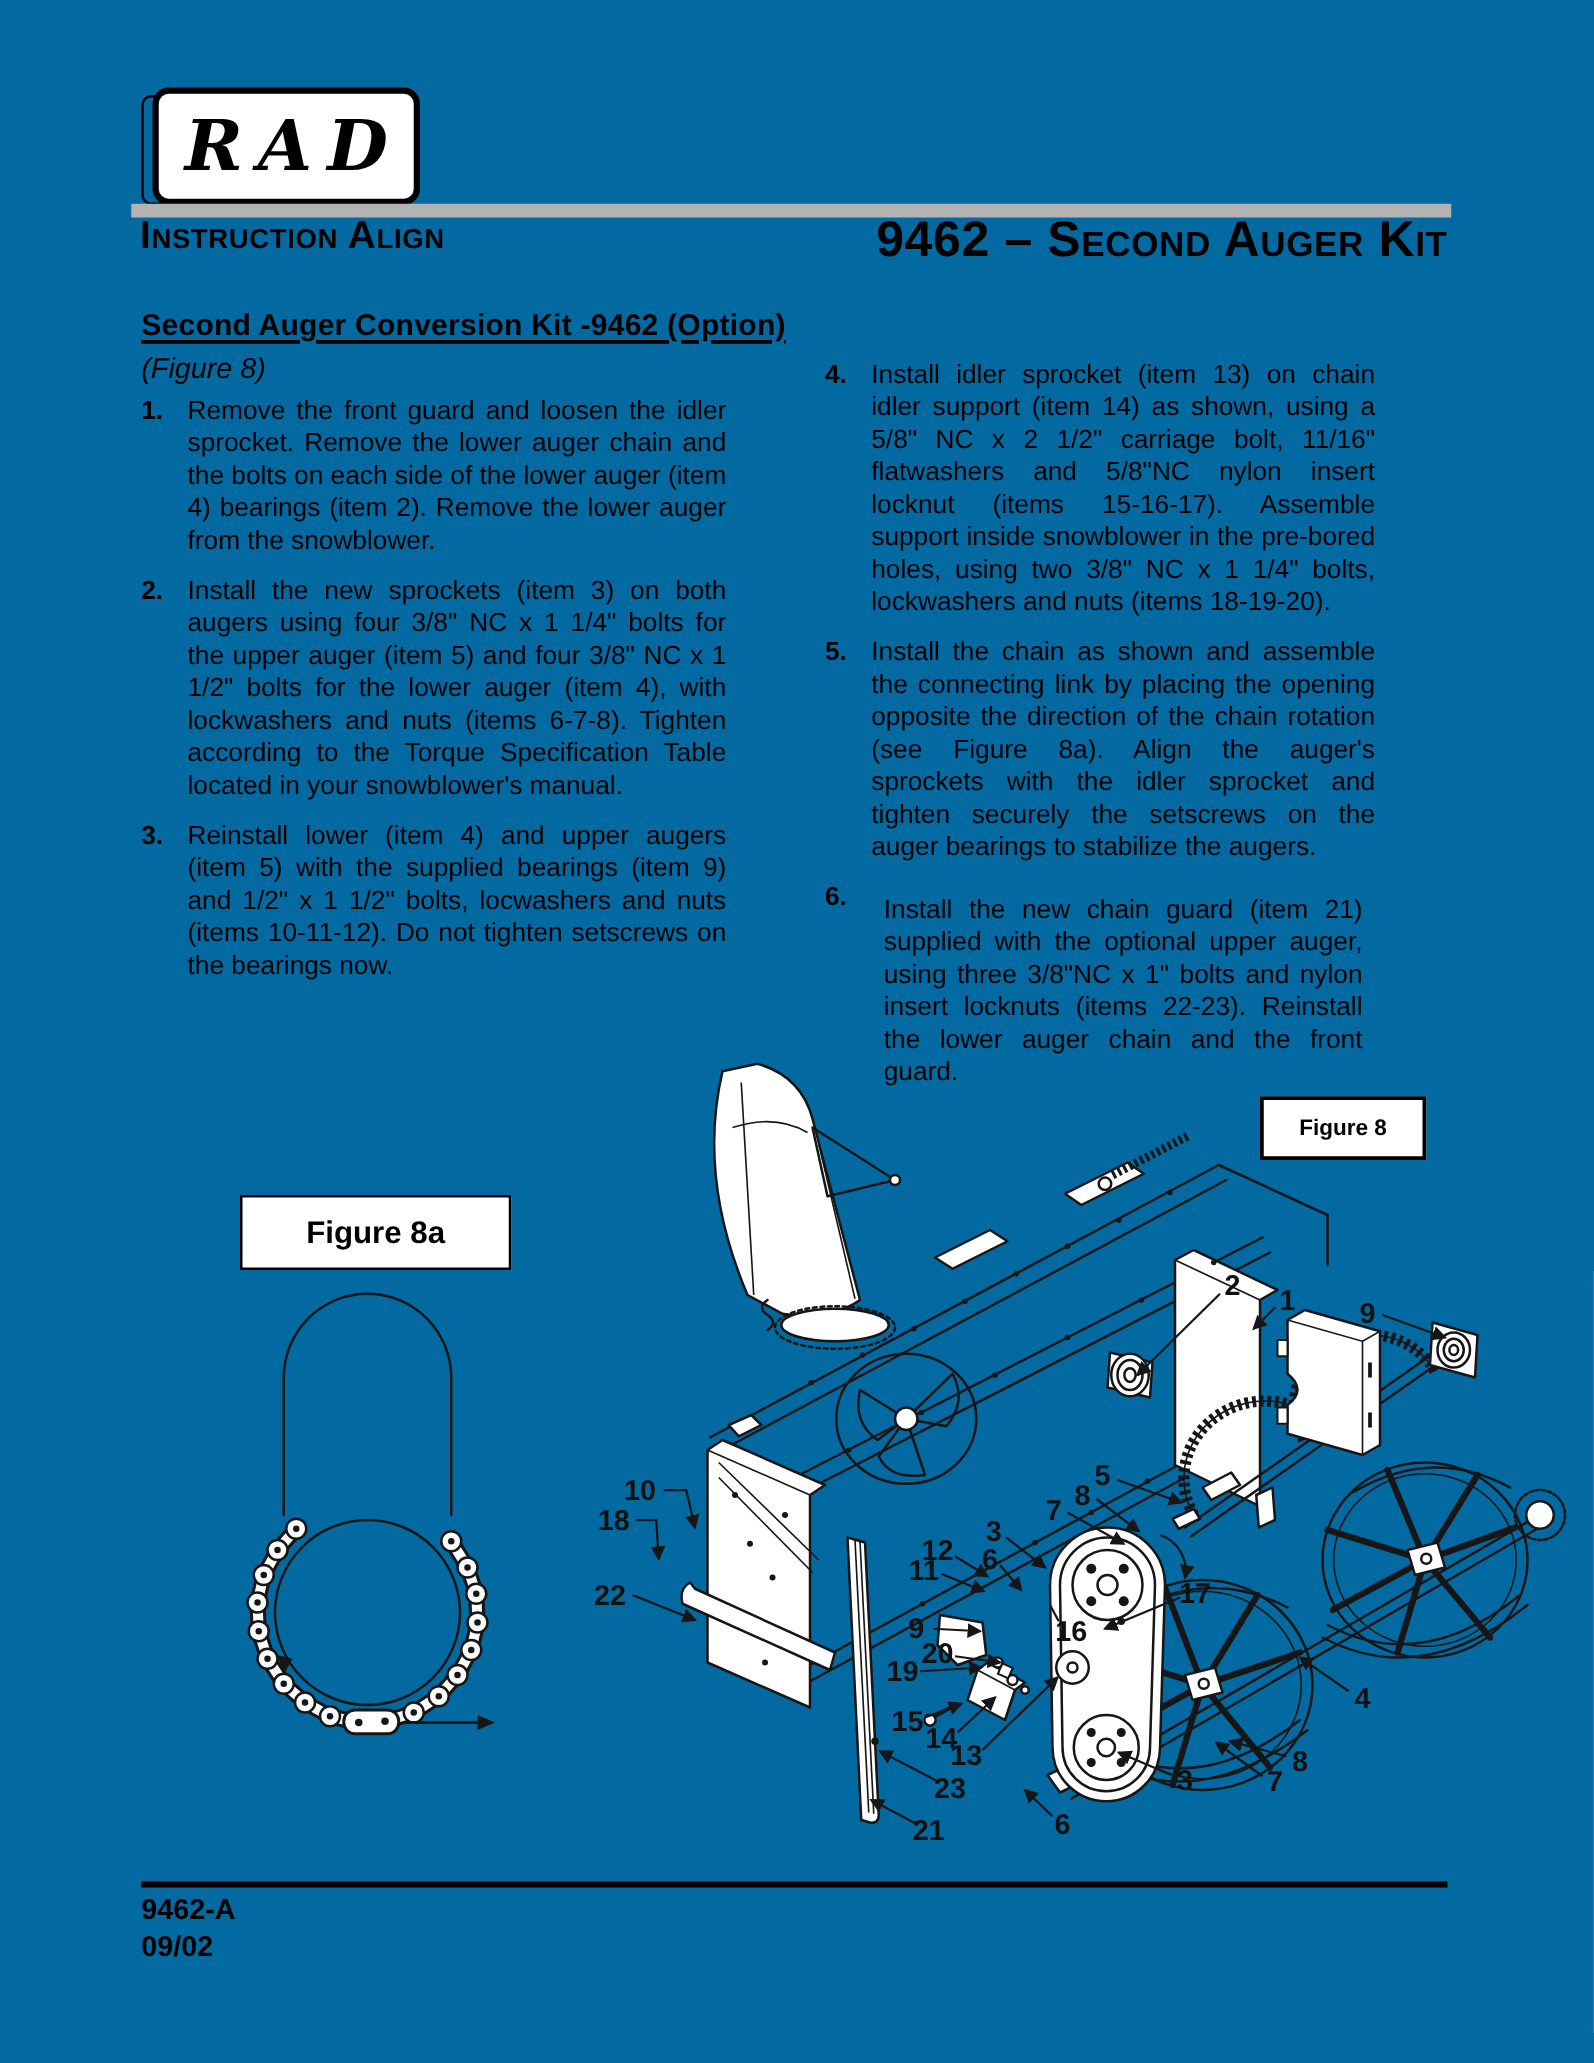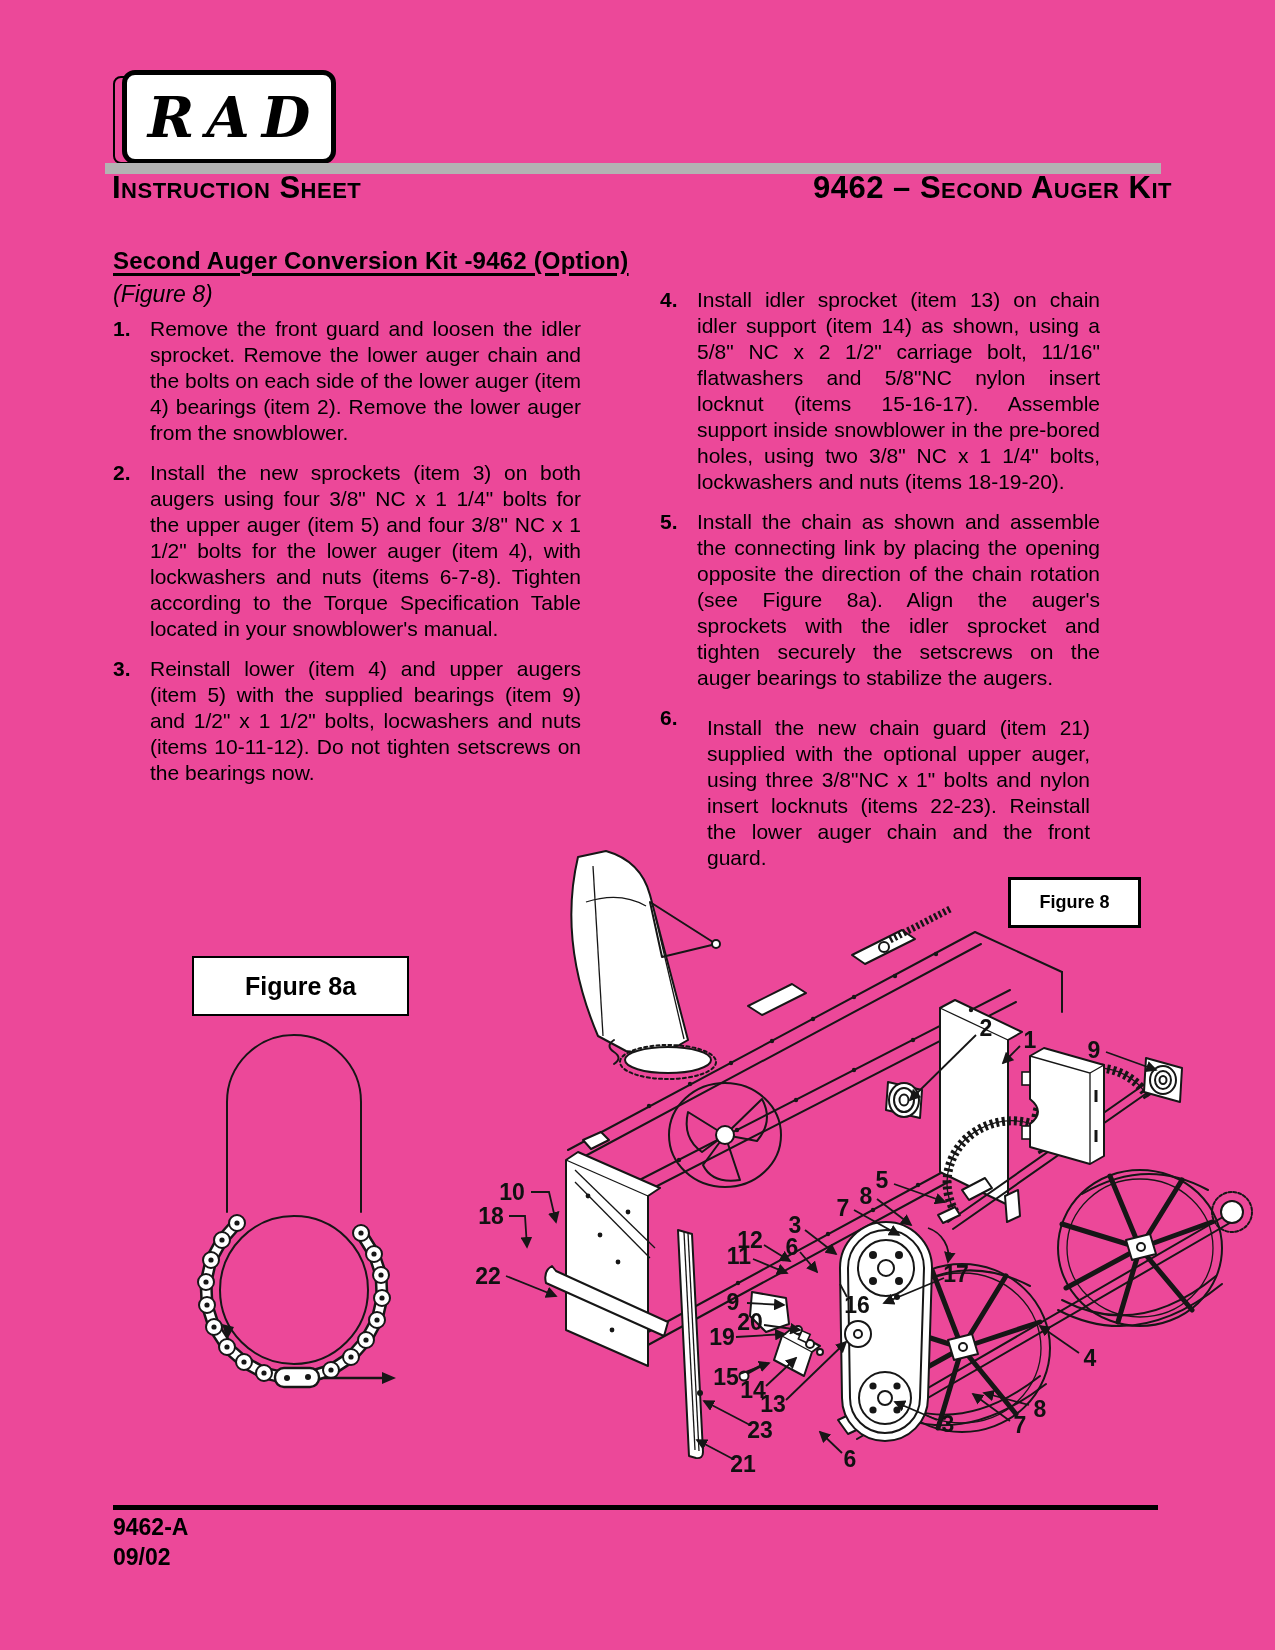--- a/index.html
+++ b/index.html
@@ -1,17 +1,17 @@
 <!DOCTYPE html>
 <html><head>
 <meta charset="utf-8">
 <style>
   html,body { margin:0; padding:0; background:#9a9a9a; }
   .page {
-    position:relative; width:1275px; height:1650px; background:#ec4899;
+    position:relative; width:1275px; height:1650px; background:#0369a1;
     margin:0 auto; font-family:"Liberation Sans", sans-serif; color:#000;
     overflow:hidden;
   }
   
   .logo-frame {
     position:absolute; left:113px; top:76px; width:208px; height:84px;
     border:2px solid #000; border-radius:8px;
   }
   .logo-box {
     position:absolute; left:122px; top:70px; width:204px; height:84px;
@@ -21,21 +21,21 @@
   .logo-text {
     font-family:"DejaVu Serif", serif; font-weight:bold; font-style:italic;
     font-size:56px; letter-spacing:12px; padding-left:12px; line-height:1;
   }
   .gray-bar { position:absolute; left:105px; top:163px; width:1056px; height:11px; }
   .hdr-left {
     position:absolute; left:112px; top:170px; font-size:31px; font-weight:bold;
     font-variant:small-caps; letter-spacing:0.5px;
   }
   .hdr-right {
-    position:absolute; right:103px; top:170px; font-size:31px; font-weight:bold;
+    position:absolute; right:117px; top:170px; font-size:40px; font-weight:bold;
     font-variant:small-caps; letter-spacing:0.5px;
   }
   
   .doc-title {
     position:absolute; left:113px; top:247px; font-size:24px; font-weight:bold;
     text-decoration:underline; text-decoration-thickness:2.5px;
     text-underline-offset:4px; letter-spacing:0.2px;
   }
   .doc-subtitle {
     position:absolute; left:113px; top:281px; font-size:23px; font-weight:normal;
@@ -77,21 +77,21 @@
 </head>
 <body>
 
 <div class="page">
 
   <div class="logo-frame"></div>
   <div class="logo-box">
     <span class="logo-text">RAD</span>
   </div>
   <div class="gray-bar" id="graybar" style="background: rgb(179, 179, 179);"></div>
-  <div class="hdr-left">Instruction Sheet</div>
+  <div class="hdr-left">Instruction Align</div>
   <div class="hdr-right">9462 – Second Auger Kit</div>
 
   <div class="doc-title">Second Auger Conversion Kit -9462 (Option)</div>
   <div class="doc-subtitle">(Figure 8)</div>
 
   <div class="col col-left">
     <div class="item">
       <span class="num">1.</span>
       <p class="txt" style="margin:0">Remove the front guard and loosen the idler sprocket.  Remove the lower auger chain and the bolts on each side of the lower auger (item 4) bearings (item 2). Remove the lower auger from the snowblower.</p>
     </div>

